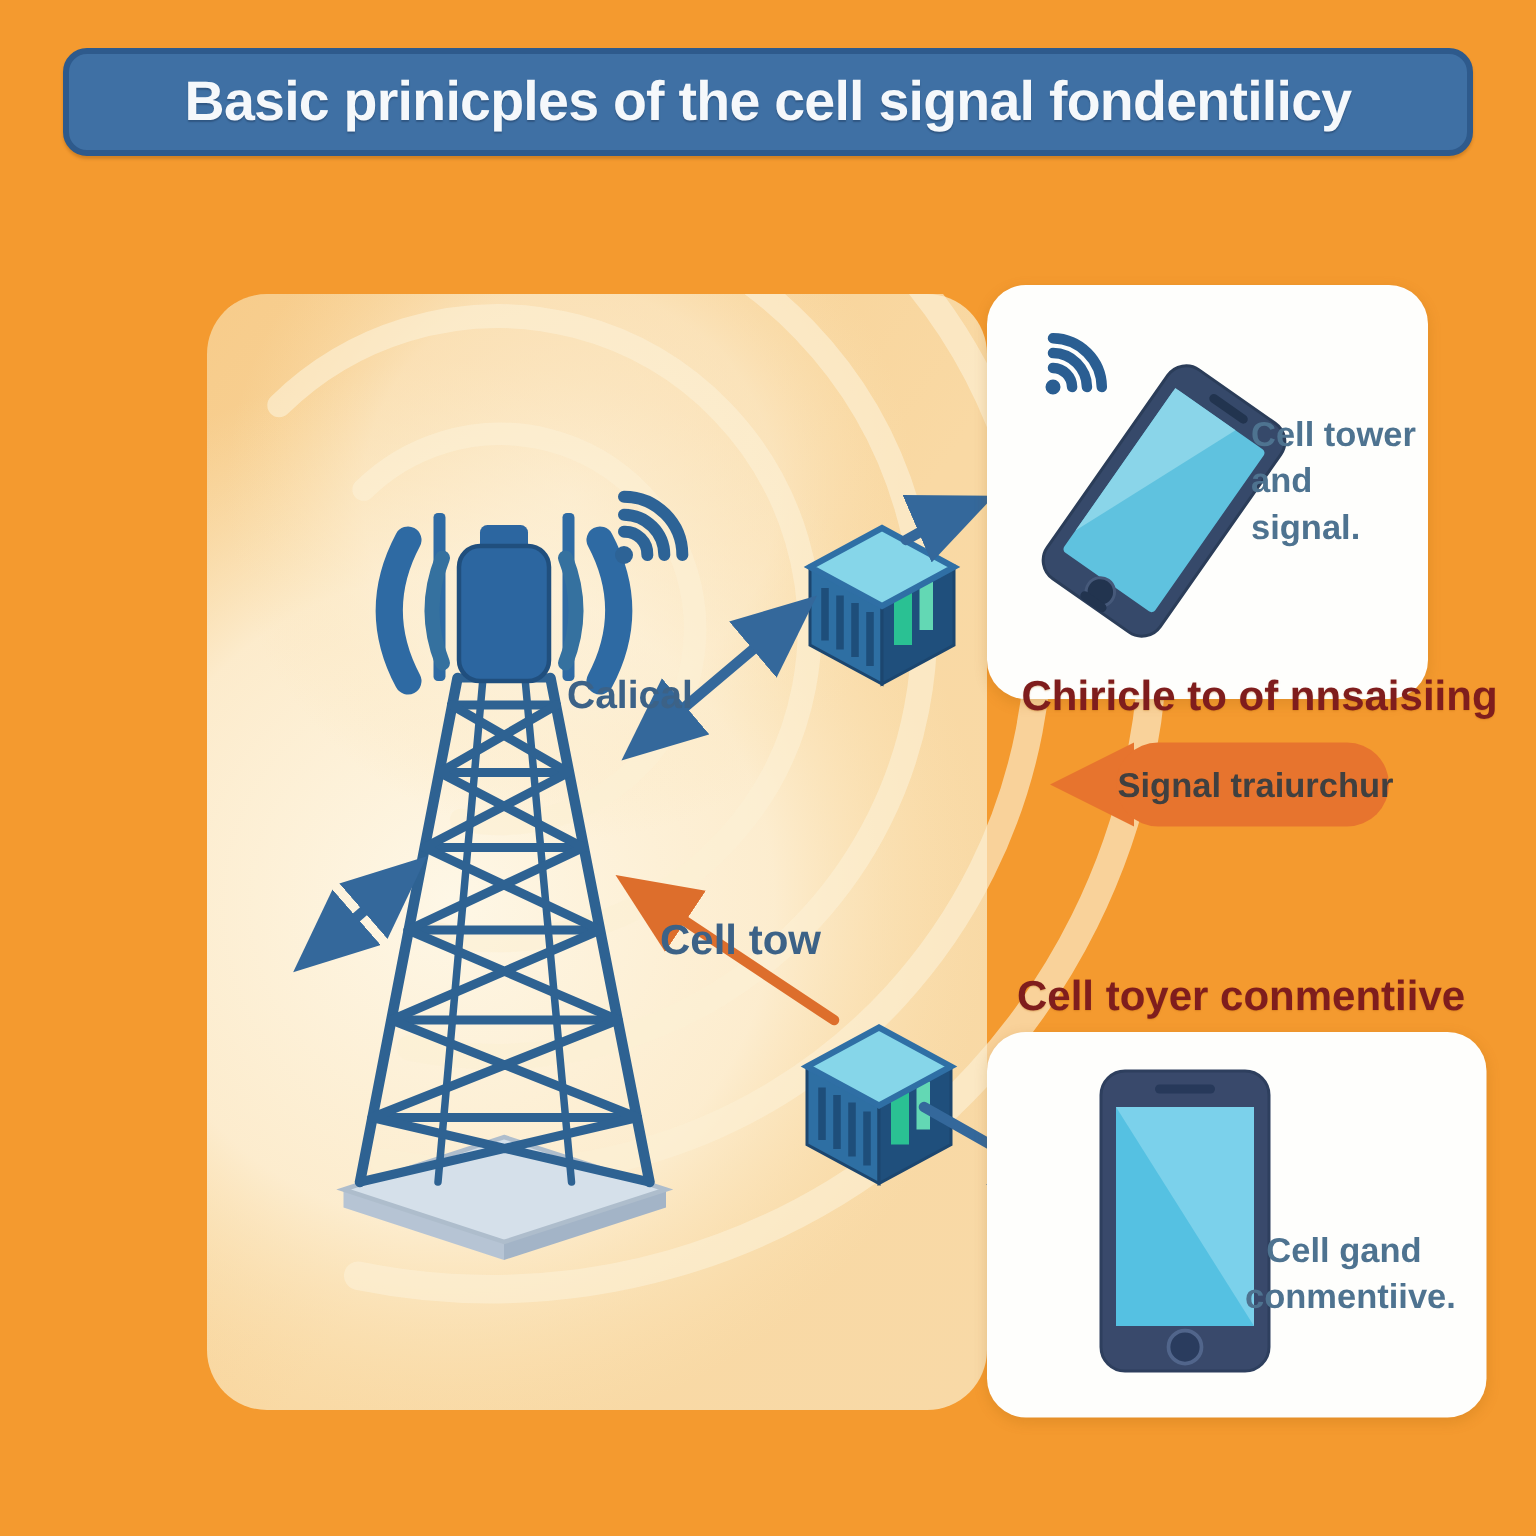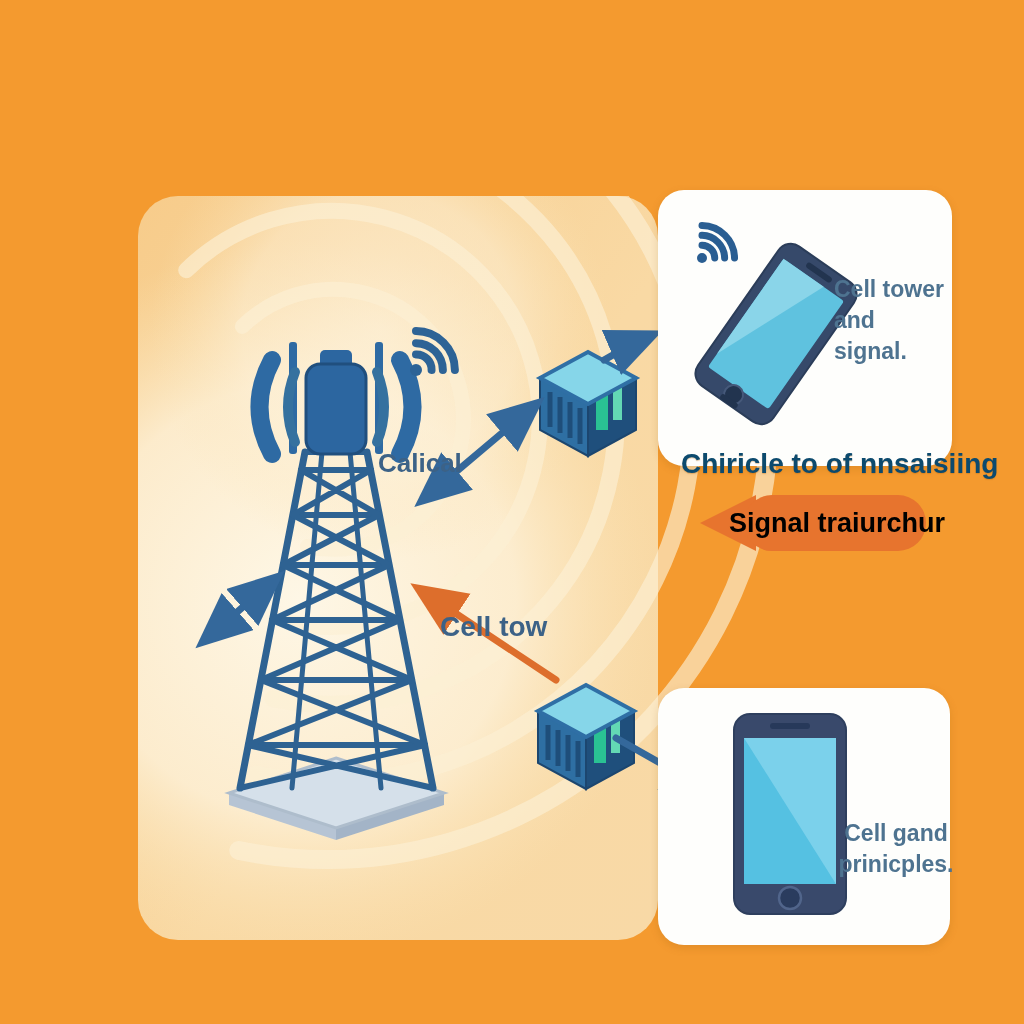--- a/index.html
+++ b/index.html
@@ -21,44 +21,44 @@
   .title-banner span{
     color:#F5F8FB;font-weight:bold;font-size:37px;letter-spacing:-0.5px;
     white-space:nowrap;text-shadow:0 1px 1px rgba(20,40,70,.35);
   }
 
   .card{
     position:absolute;background:#FEFEFC;border-radius:26px;
     box-shadow:0 3px 9px rgba(150,90,10,.20);
   }
   .card1{left:658px;top:190px;width:294px;height:276px;}
-  .card2{left:658px;top:688px;width:292px;height:257px;}
+  .card2{left:658px;top:688px;width:292px;height:257px;padding-left:41px;}
   .card svg{position:absolute;}
   .card-caption{
     position:absolute;color:#4E7390;font-weight:bold;
     font-size:23px;line-height:31px;
   }
   .c1cap{left:176px;top:84px;}
   .c2cap{left:172px;top:130px;width:132px;text-align:center;}
 
   .label{position:absolute;font-weight:bold;white-space:nowrap;}
   .label-blue{color:#3C6287;font-size:26px;}
-  .label-white{color:#0c4a6e;font-size:28px;text-shadow:0 1px 1px rgba(180,100,10,.35);}
+  .label-white{color:#7f1d1d;font-size:28px;text-shadow:0 1px 1px rgba(180,100,10,.35);}
   #lbl-calical{left:378px;top:448px;text-align:center;}
   #lbl-celltow{left:396px;top:611px;font-size:28px;margin-left:44px;}
   #lbl-mgtiver{left:145px;top:648px;}
   #lbl-chiricle{left:681px;top:448px;}
   #lbl-conmentive{left:678px;top:648px;}
 
   .signal-banner{position:absolute;left:698px;top:491px;width:232px;height:64px;}
   .signal-banner svg{position:absolute;left:0;top:0;}
   .signal-banner span{
     position:absolute;left:52px;right:6px;top:0;bottom:0;
     display:flex;align-items:center;justify-content:center;
-    color:#000000;font-weight:bold;font-size:27px;white-space:nowrap;
+    color:#404040;font-weight:bold;font-size:23px;white-space:nowrap;
   }
 </style>
 </head>
 <body>
 
 <div class="stage">
 
   <svg class="scene" width="1024" height="1024" viewBox="0 0 1024 1024">
     <defs>
       <radialGradient id="glowGrad" cx="50%" cy="50%" r="50%">
@@ -158,20 +158,23 @@
 
     <g stroke-linecap="round" fill="none">
       <line x1="425" y1="498" x2="534" y2="406" stroke="#34689B" stroke-width="7" marker-start="url(#mb)" marker-end="url(#mb)"></line>
       <path d="M604,360 Q636,342 650,336" stroke="#34689B" stroke-width="7" marker-end="url(#mb)"></path>
       <line x1="206" y1="639" x2="274" y2="580" stroke="#34689B" stroke-width="7" marker-start="url(#mb)" marker-end="url(#mb)"></line>
       <line x1="556" y1="680" x2="422" y2="591" stroke="#DD6E2C" stroke-width="7" marker-end="url(#mo)"></line>
       <line x1="616" y1="738" x2="706" y2="789" stroke="#34689B" stroke-width="7" marker-end="url(#mb)"></line>
     </g>
   </svg>
 
+  <div class="title-banner">
+    <span>Basic prinicples of the cell signal fondentilicy</span>
+  </div>
 
   <div class="card card1">
     <svg width="214" height="214" style="left:6px;top:26px;">
       <g transform="translate(38,42) rotate(45)">
         <g fill="none" stroke="#2A5E92" stroke-width="7" stroke-linecap="round">
           <path d="M-9,-9 A13,13 0 0 1 9,-9"></path>
           <path d="M-16,-16 A23,23 0 0 1 16,-16"></path>
           <path d="M-23,-23 A33,33 0 0 1 23,-23"></path>
         </g>
         <circle cx="0" cy="0" r="5" fill="#2A5E92"></circle>
@@ -194,31 +197,32 @@
   <div class="label label-white" id="lbl-chiricle">Chiricle to of nnsaisiing</div>
 
   <div class="signal-banner">
     <svg width="232" height="64" viewBox="0 0 232 64">
       <polygon points="2,32 58,4 58,60" fill="#E7742E"></polygon>
       <rect x="46" y="4" width="182" height="56" rx="28" fill="#E7742E"></rect>
     </svg>
     <span>Signal traiurchur</span>
   </div>
 
+  <div class="label label-white" id="lbl-conmentive">Cell toyer conmentiive</div>
 
   <div class="card card2">
     <svg width="120" height="206" style="left:72px;top:24px;">
       <rect x="4" y="2" width="112" height="200" rx="16" fill="#39496B" stroke="#2E3F5E" stroke-width="2"></rect>
       <rect x="14" y="26" width="92" height="146" fill="#55C1E2"></rect>
       <polygon points="14,26 106,26 106,172" fill="#82D3EC" opacity="0.85"></polygon>
       <rect x="40" y="11" width="40" height="6" rx="3" fill="#27395A"></rect>
       <circle cx="60" cy="186" r="11" fill="#2A3C5E" stroke="#51658B" stroke-width="2.5"></circle>
     </svg>
     <div class="card-caption c2cap">
       <div>Cell gand</div>
-      <div>prinicples.</div>
+      <div>conmentiive.</div>
     </div>
   </div>
 
   <div class="label label-blue" id="lbl-calical">Calical</div>
   <div class="label label-blue" id="lbl-celltow">Cell tow</div>
 
 </div>
 
 </body></html>

